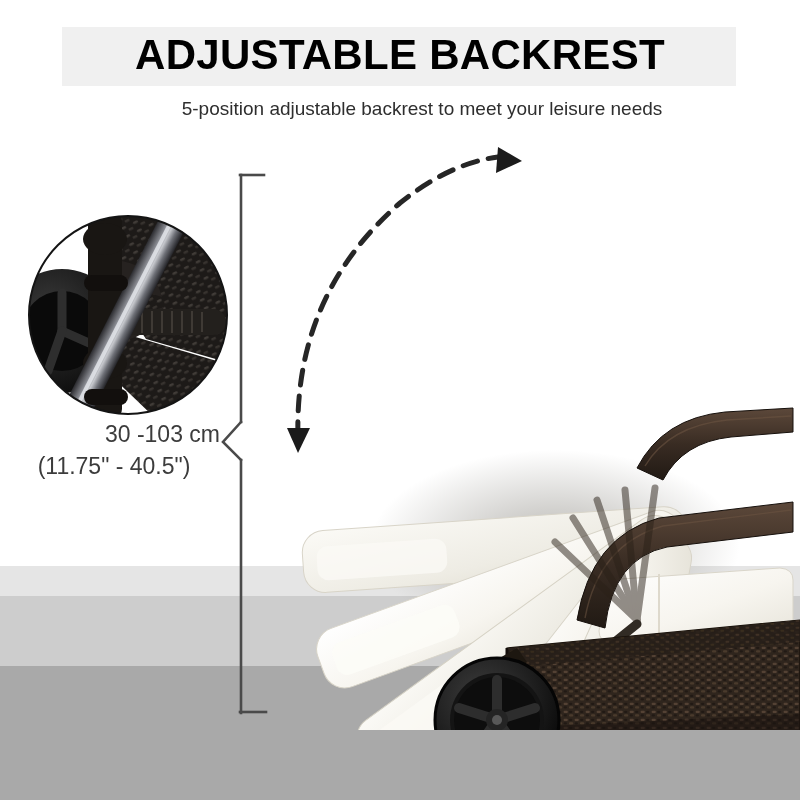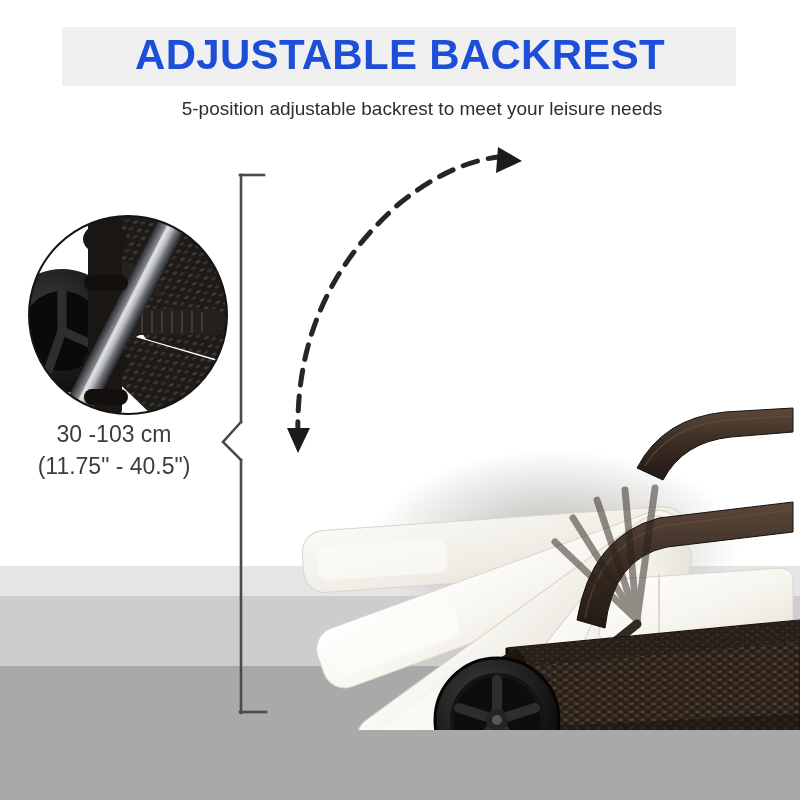--- a/index.html
+++ b/index.html
@@ -41,21 +41,21 @@
   }
   #page-title {
     position: absolute;
     left: 0;
     top: 24px;
     width: 800px;
     text-align: center;
     font-size: 42px;
     font-weight: bold;
     letter-spacing: 0.3px;
-    color: #1d4ed8;
+    color: #000000;
     line-height: 62px;
   }
   #page-subtitle {
     position: absolute;
     left: 0;
     top: 96px;
     width: 800px;
     text-align: center;
     font-size: 19px;
     color: #2e2e2e;
@@ -72,21 +72,21 @@
     height: 570px;
   }
   #dimension-label {
     position: absolute;
     left: 8px;
     top: 418px;
     width: 212px;
     text-align: center;
     color: #3c3c3c;
   }
-  #dimension-label .line1 { font-size: 23px; line-height: 32px; white-space: nowrap; }
+  #dimension-label .line1 { font-size: 23px; line-height: 32px; white-space: nowrap; text-align: right; }
   #dimension-label .line2 { font-size: 23px; line-height: 32px; white-space: nowrap; }
 
   
   #detail-inset {
     position: absolute;
     left: 26px;
     top: 213px;
     width: 204px;
     height: 204px;
   }

